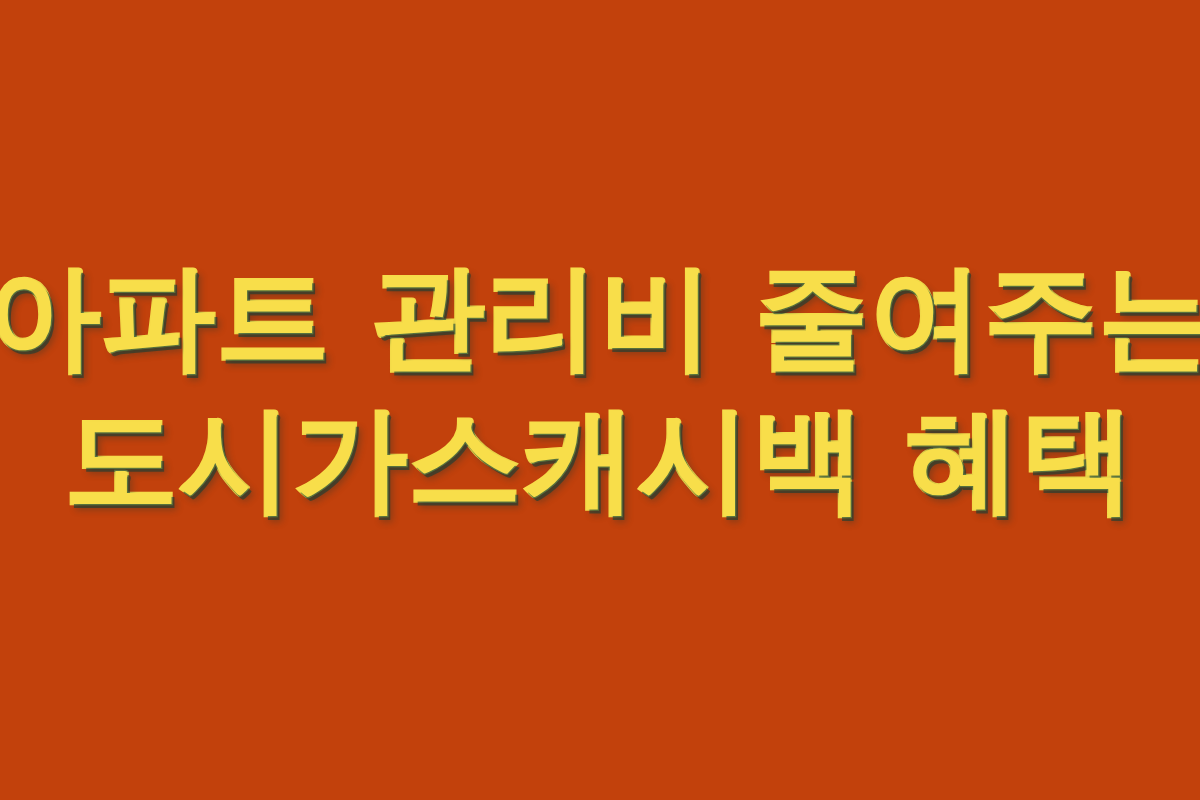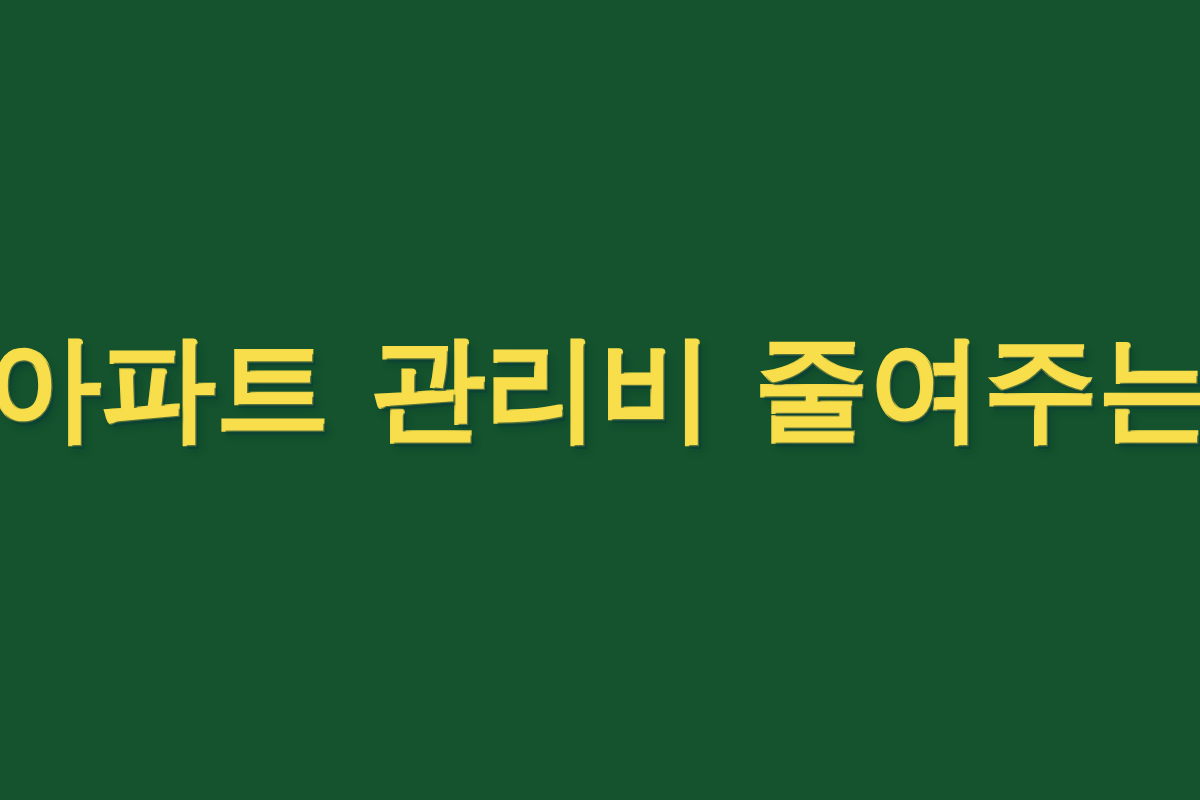--- a/index.html
+++ b/index.html
@@ -18,21 +18,21 @@
   
   .poster {
     position: relative;
     width: 1200px;
     height: 800px;
     box-sizing: border-box;
     display: flex;
     flex-direction: column;
     align-items: center;
     justify-content: center;
-    background: #14532d;            
+    background: #c2410c;            
     overflow: hidden;
   }
 
   
   .headline {
     display: flex;
     flex-direction: column;
     align-items: center;
     justify-content: center;
     
@@ -71,16 +71,17 @@
 </style>
 </head>
 <body>
 
 <div class="poster">
 
   <div class="headline">
 
     <span class="headline-line headline-line--1">아파트 관리비 줄여주는</span>
 
+    <span class="headline-line headline-line--2">도시가스캐시백 혜택</span>
 
   </div>
 
 </div>
 
 </body></html>

